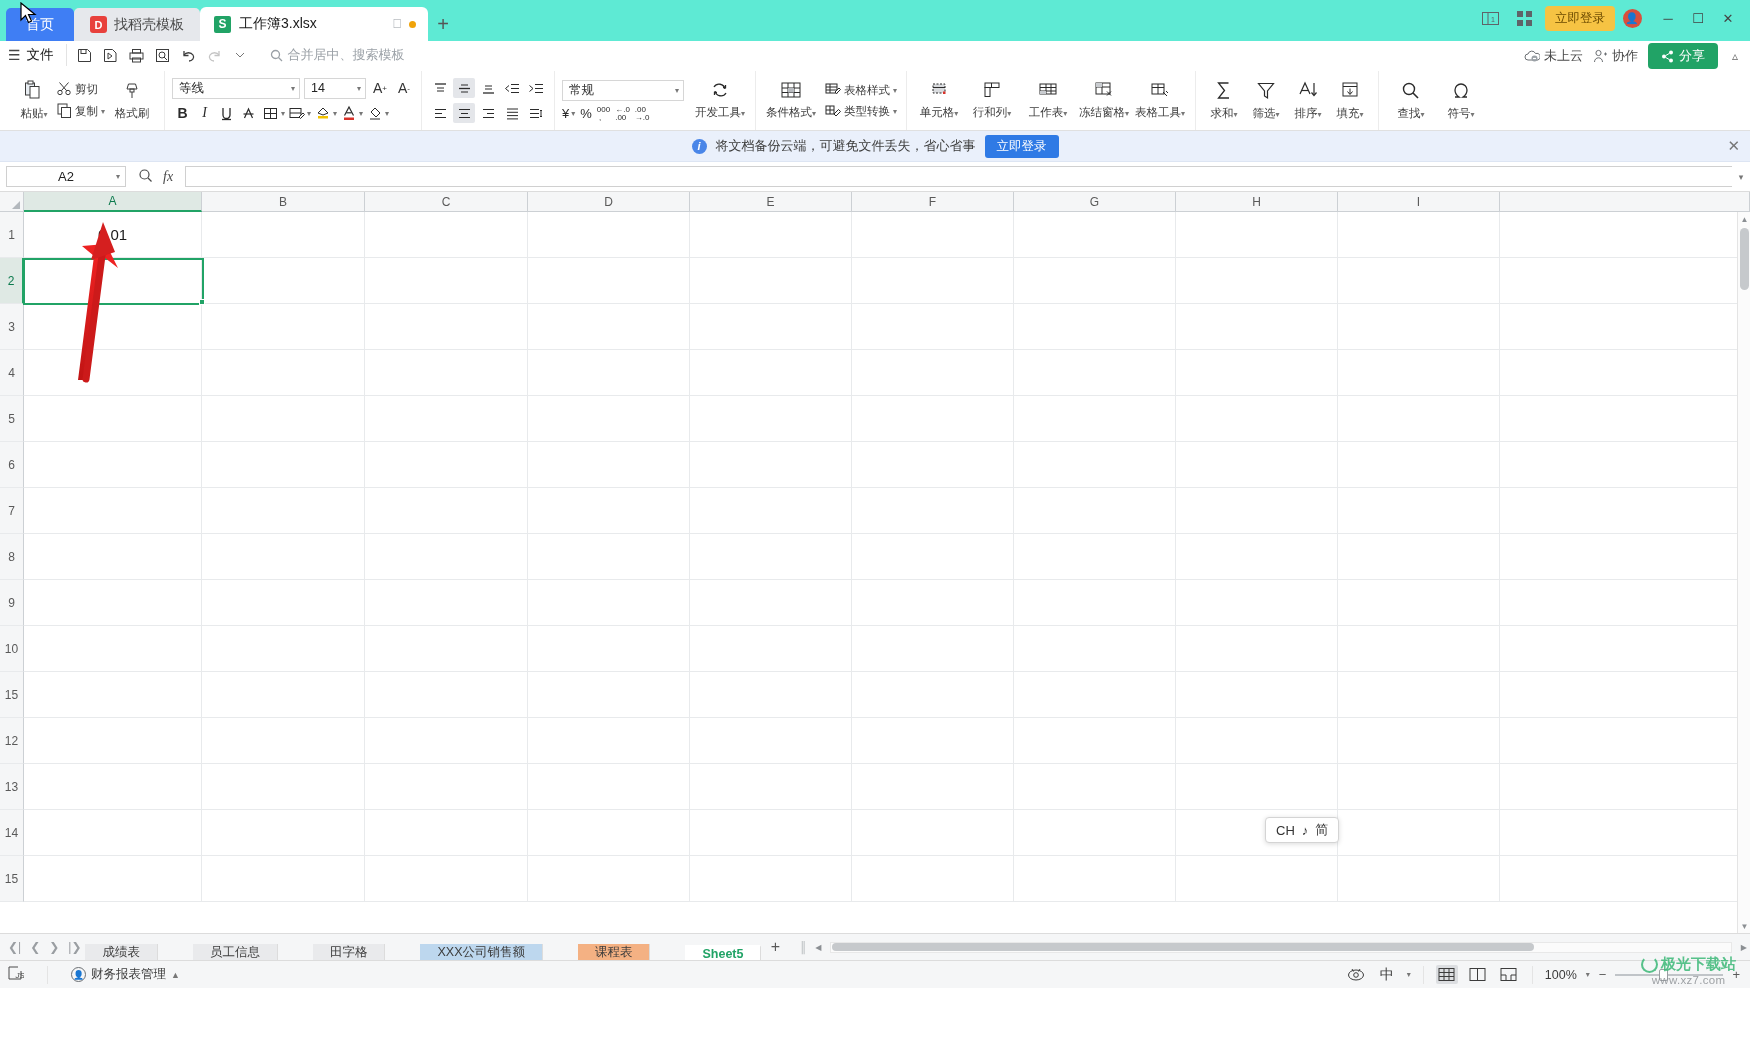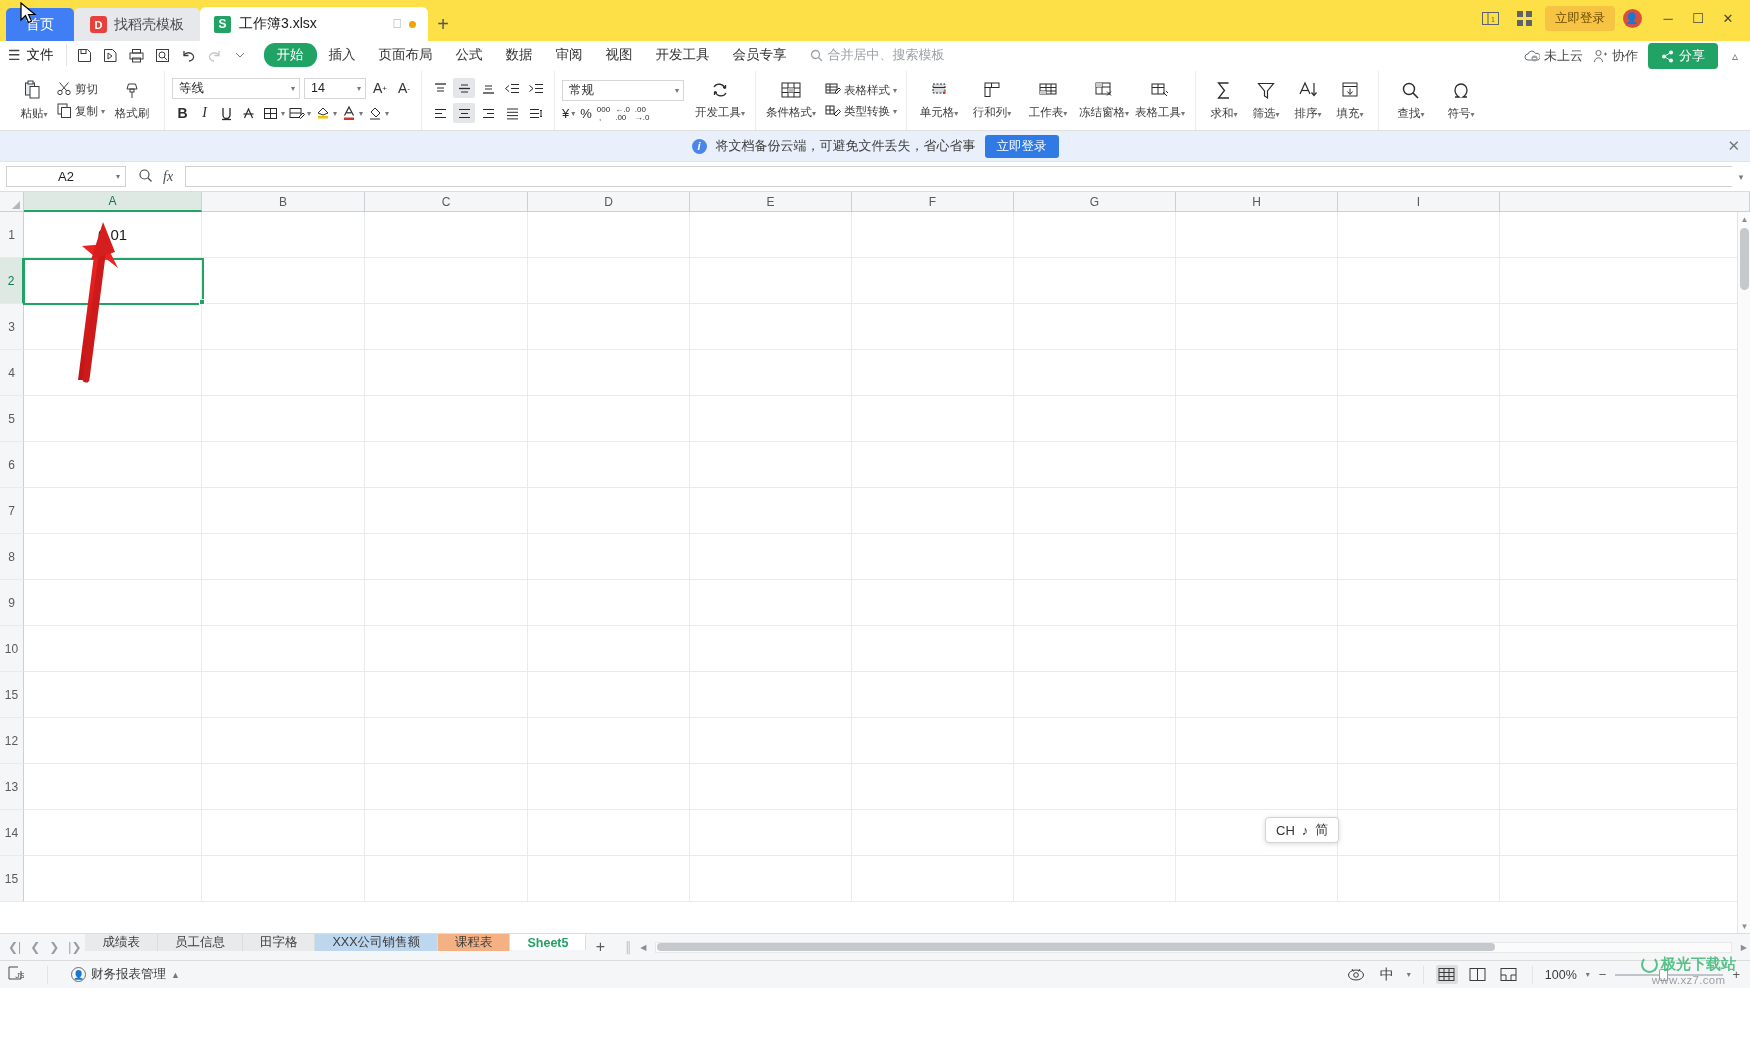--- a/index.html
+++ b/index.html
@@ -7,21 +7,21 @@
     width: 1750px; height: 1038px;
     font-family: "Liberation Sans", "DejaVu Sans", sans-serif;
     background: #fff;
     overflow: hidden;
     -webkit-font-smoothing: antialiased;
   }
   body { position: relative; font-size: 13px; color: #333; }
 
   
   .tabbar {
-    height: 41px; background: #fde047;
+    height: 41px; background: #5eead4;
     display: flex; align-items: flex-end; position: relative;
   }
   .tab-home {
     width: 68px; height: 33px; background: #3f7ef4; color: #fff;
     display: flex; align-items: center; justify-content: center;
     font-size: 14px; border-radius: 5px 5px 0 0; margin-left: 6px;
   }
   .tab-tpl {
     height: 33px; background: #e6e8ec; color: #4a4a4a;
     display: flex; align-items: center; gap: 7px;
@@ -288,21 +288,21 @@
     color: #8b8f93; font-size: 8px;
   }
 
   
   .sheetbar {
     height: 27px; background: #f5f6f7; display: flex; align-items: center;
     border-top: 1px solid #dcdcdc; position: relative;
   }
   .navbtns { display: flex; align-items: center; padding: 0 4px 0 8px; gap: 9px; }
   .navbtns span { color: #9a9ea2; font-size: 12px; }
-  .stabs { display: flex; align-items: flex-start; height: 27px; }
+  .stabs { display: flex; align-items: flex-end; height: 27px; gap: 35px; }
   .st {
     display: flex; align-items: center; padding: 0 17px; font-size: 12.5px;
     color: #3c3c3c; background: #e9eaec; border-right: 1px solid #dcdcdc;
     white-space: nowrap;
   }
   .st.active {
     background: #fff; color: #21a366; font-weight: bold;
     border-top: 2px solid #fff;
   }
   .st.c-blue { background: #bdd7ee; }
@@ -460,31 +460,20 @@
       <svg width="15" height="15" viewBox="0 0 15 15">
           <path d="M12 7c-2-3-7-3-9 0s1 6 4 6" fill="none" stroke="#c4c4c4" stroke-width="1.3"></path>
           <path d="M12 3v4.5h-4.5" fill="none" stroke="#c4c4c4" stroke-width="1.3"></path>
         </svg>
     </span>
     <span class="qa">
       <svg width="12" height="12" viewBox="0 0 12 12">
           <path d="M2 4l4 4 4-4" fill="none" stroke="#777"></path>
         </svg>
     </span>
-  </div>
-  <div class="menu-items">
-    <span class="mi active">开始</span>
-    <span class="mi">插入</span>
-    <span class="mi">页面布局</span>
-    <span class="mi">公式</span>
-    <span class="mi">数据</span>
-    <span class="mi">审阅</span>
-    <span class="mi">视图</span>
-    <span class="mi">开发工具</span>
-    <span class="mi">会员专享</span>
   </div>
   <div class="searchcmd">
     <svg width="13" height="13" viewBox="0 0 13 13">
         <circle cx="5.5" cy="5.5" r="4" fill="none" stroke="#9aa0a6" stroke-width="1.3"></circle>
         <line x1="8.5" y1="8.5" x2="12" y2="12" stroke="#9aa0a6" stroke-width="1.3"></line>
       </svg>
     <span>合并居中、搜索模板</span>
   </div>
   <div class="menubar-right">
     <div class="mr-item">

